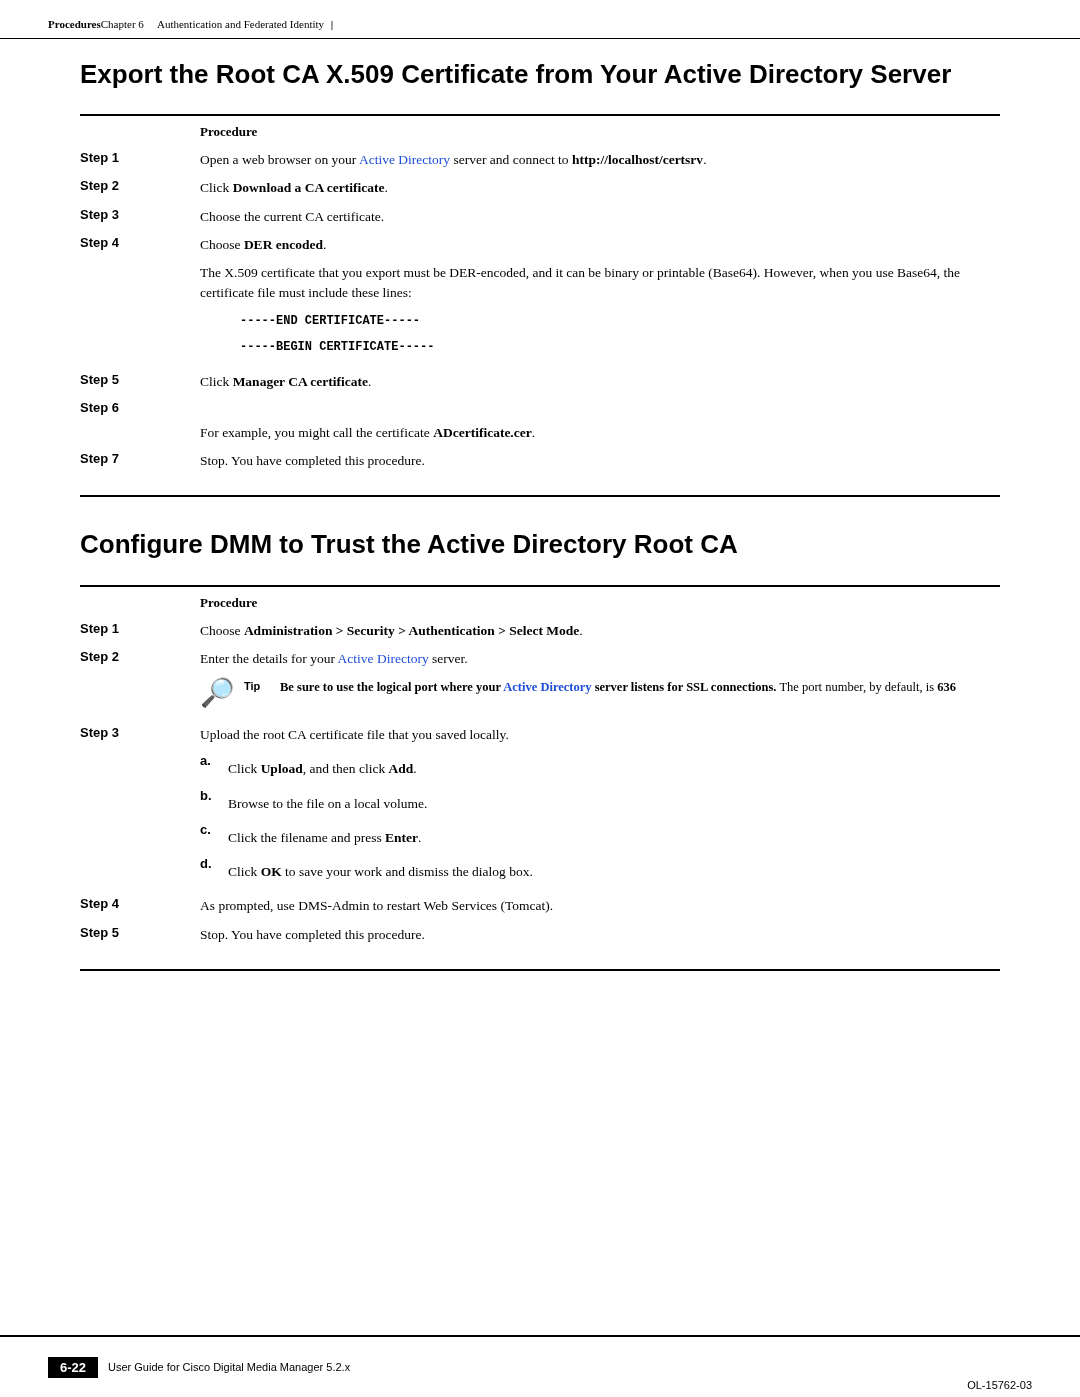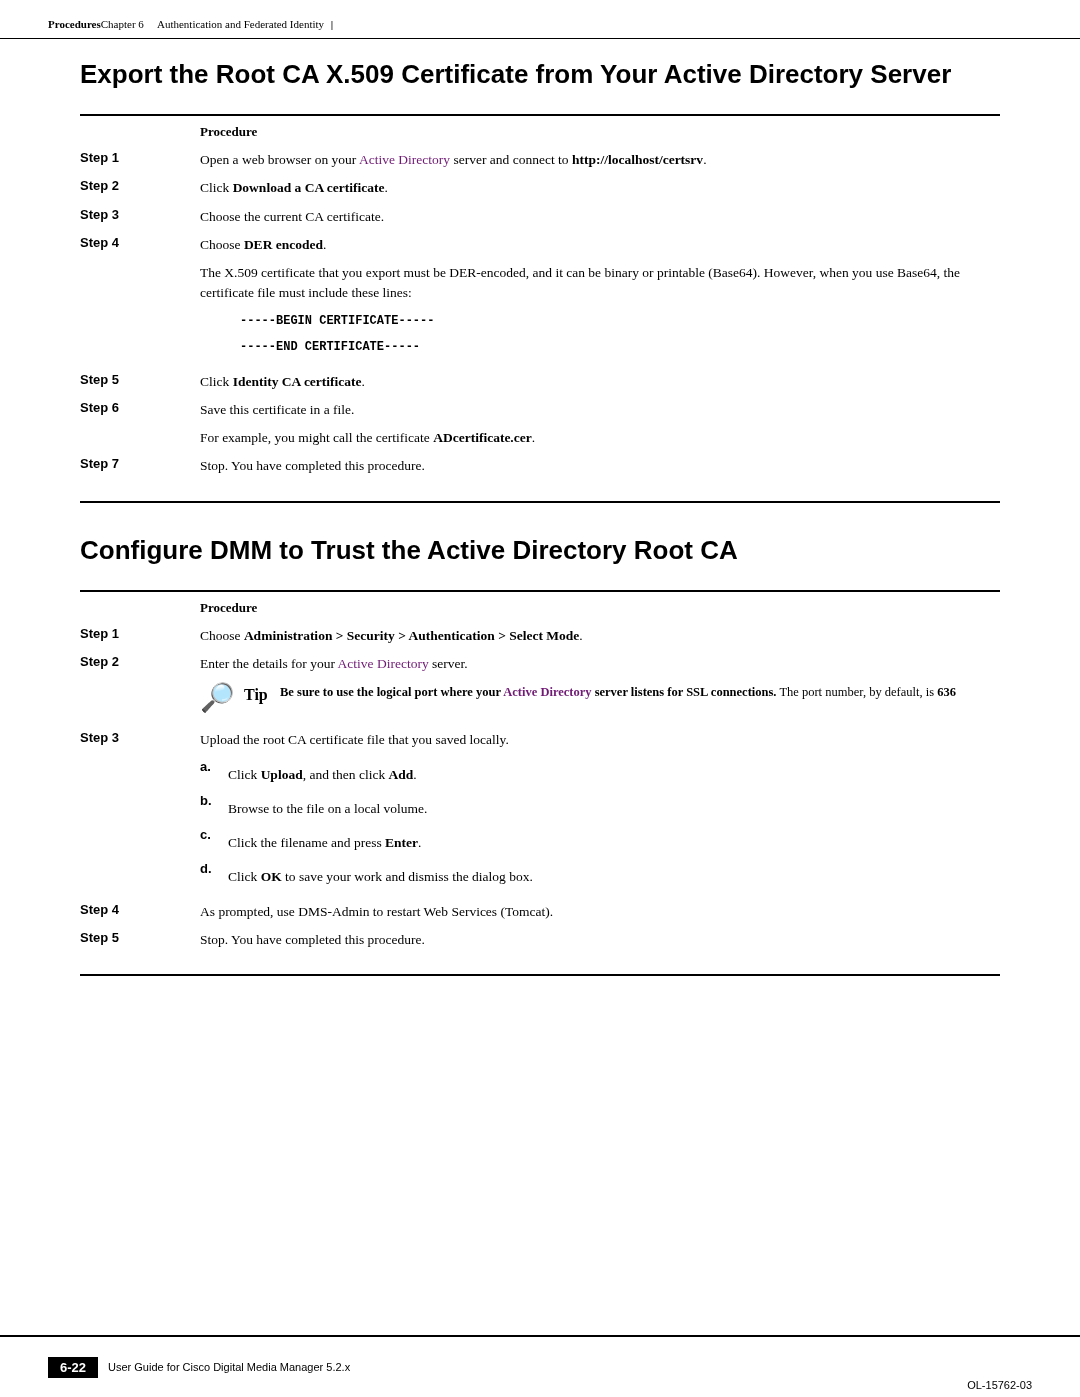--- a/index.html
+++ b/index.html
@@ -82,21 +82,21 @@
       flex-shrink: 0;
     }
 
     .step-content {
       flex: 1;
       font-size: 13.5px;
       line-height: 1.5;
     }
 
     .step-content a, .link {
-      color: #701a75;
+      color: #1d4ed8;
       text-decoration: none;
     }
 
     .step-content strong {
       font-weight: bold;
     }
 
     
     .code-block {
       font-family: 'Courier New', Courier, monospace;
@@ -141,22 +141,22 @@
     }
     .tip-box {
       display: flex;
       align-items: flex-start;
       gap: 8px;
       font-size: 12.5px;
       line-height: 1.4;
     }
     .tip-label {
       font-weight: bold;
-      font-family: Liberation Serif, serif;
-      font-size: 16px;
+      font-family: Liberation Sans, sans-serif;
+      font-size: 11px;
       min-width: 28px;
     }
     .tip-text {
       font-size: 12.5px;
       line-height: 1.4;
     }
     .tip-text strong {
       font-weight: bold;
     }
 
@@ -245,37 +245,34 @@
         <div class="step-label">Step 4</div>
         <div class="step-content">
           Choose <strong>DER encoded</strong>.
         </div>
       </div>
 
       <div class="step-row">
         <div class="step-label"></div>
         <div class="step-content">
           <span>The X.509 certificate that you export must be DER-encoded, and it can be binary or printable (Base64). However, when you use Base64, the certificate file must include these lines:</span>
+          <div class="code-block">-----END CERTIFICATE-----</div>
           <div class="code-block">-----BEGIN CERTIFICATE-----</div>
-          <div class="code-block">-----END CERTIFICATE-----</div>
         </div>
       </div>
 
       <div class="step-row">
         <div class="step-label">Step 5</div>
         <div class="step-content">
-          Click <strong>Identity CA certificate</strong>.
+          Click <strong>Manager CA certificate</strong>.
         </div>
       </div>
 
       <div class="step-row">
         <div class="step-label">Step 6</div>
-        <div class="step-content">
-          Save this certificate in a file.
-        </div>
       </div>
 
       <div class="step-row">
         <div class="step-label"></div>
         <div class="step-content">
           For example, you might call the certificate <strong>ADcertificate.cer</strong>.
         </div>
       </div>
 
       <div class="step-row">

